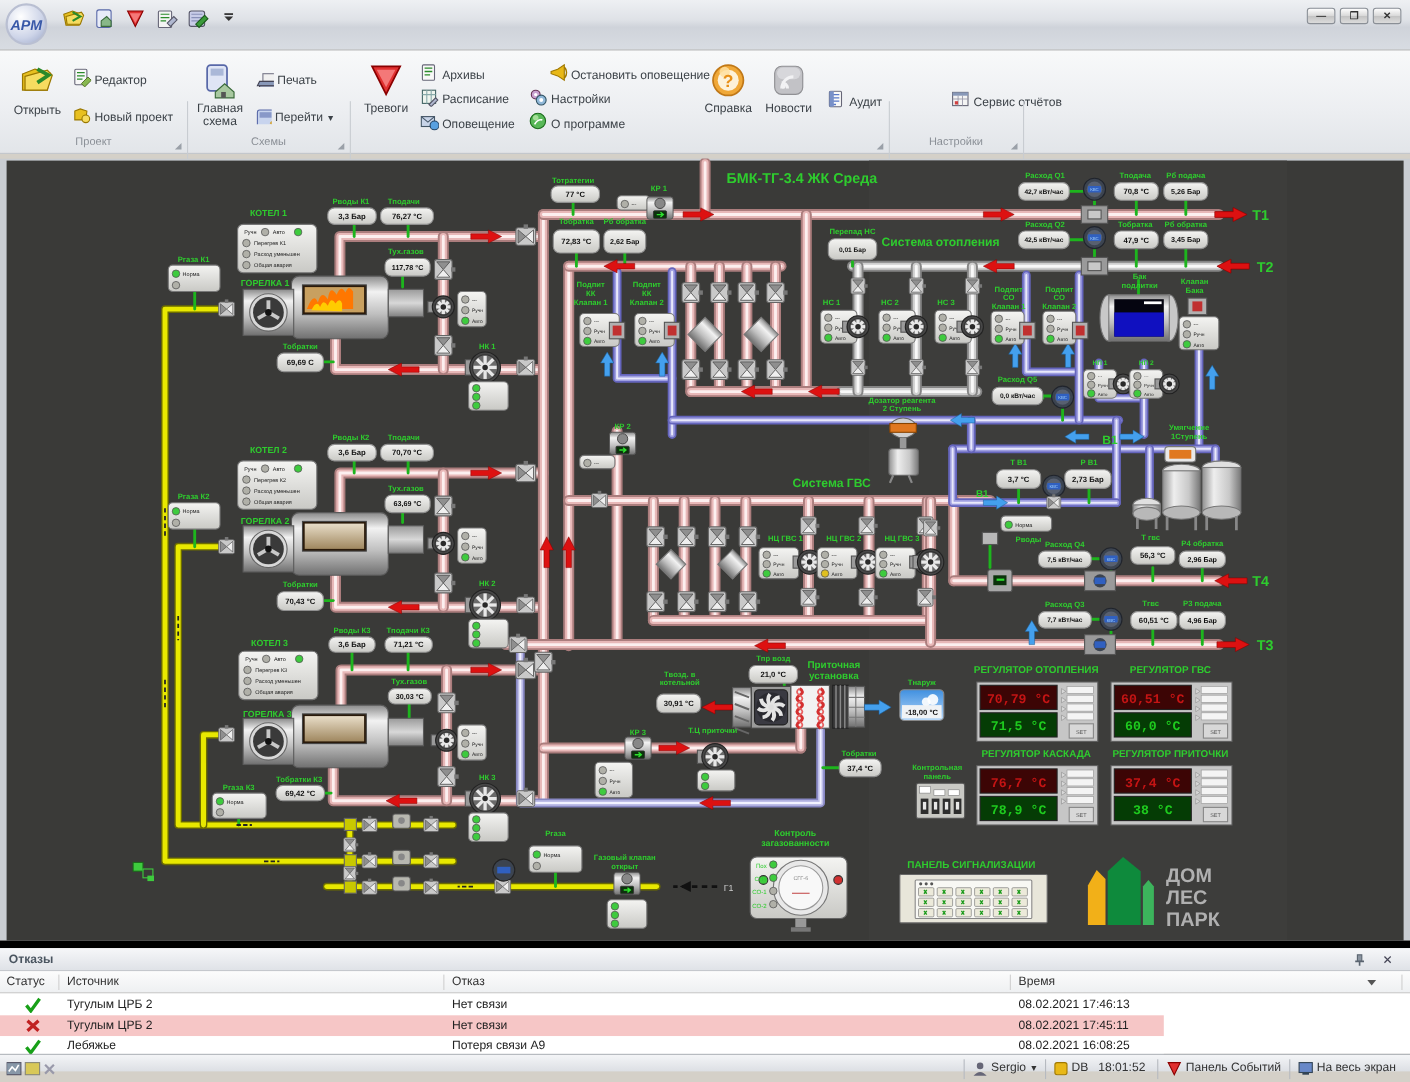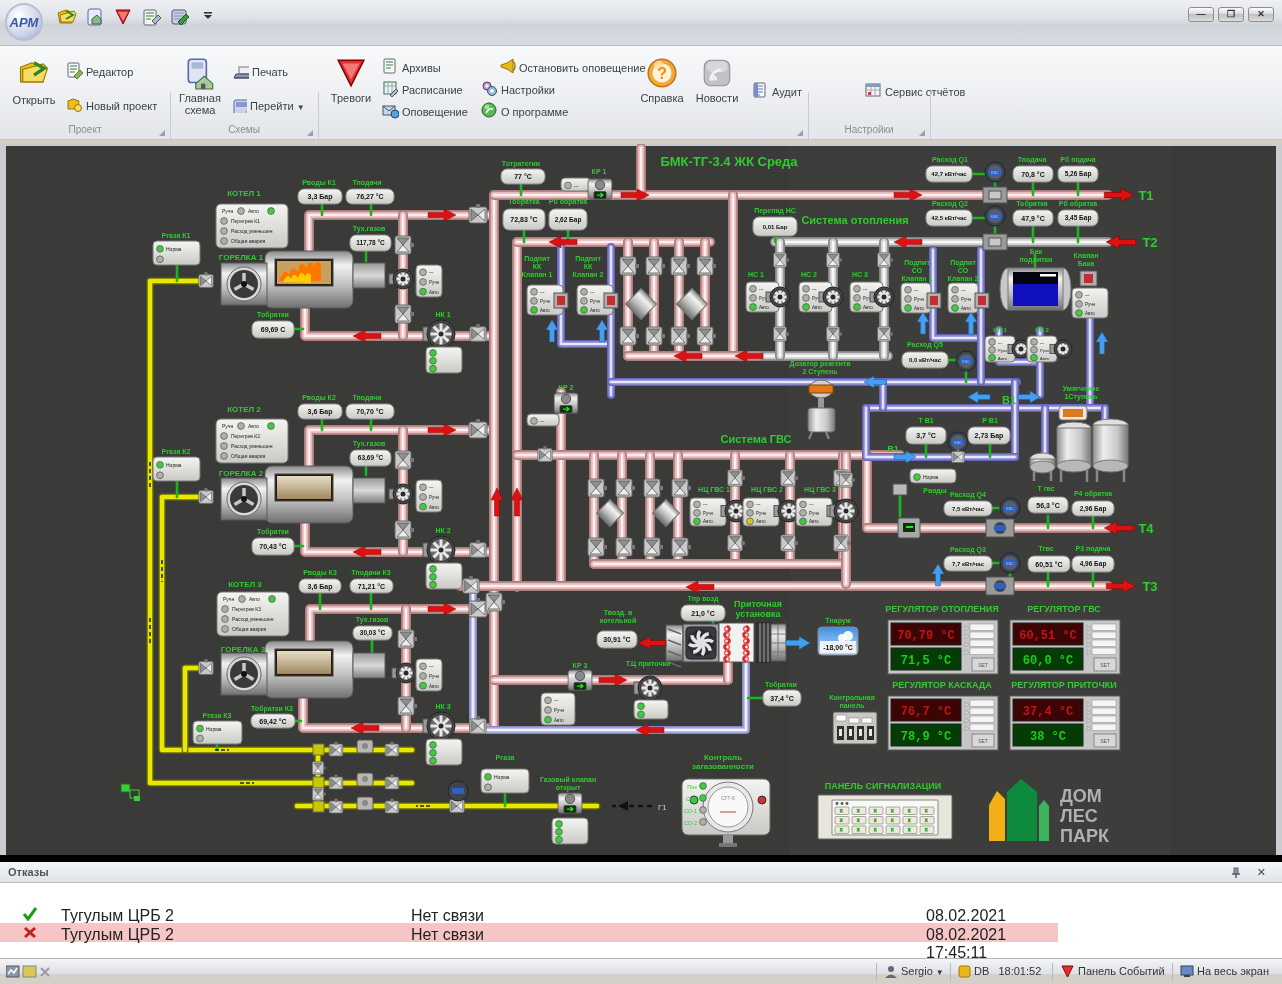--- a/index.html
+++ b/index.html
@@ -9,21 +9,21 @@
 .rsep{position:absolute;top:48px;width:1px;height:90px;background:#c8ccd1}
 .rlabel{position:absolute;top:122px;font-size:10px;color:#8a8f96;text-align:center}
 .bigbtn{position:absolute;text-align:center;font-size:11px;color:#3c4248}
 .smbtn{position:absolute;font-size:11px;color:#3c4248;white-space:nowrap}
 .smbtn svg{vertical-align:-3px;margin-right:3px}
 #scheme{position:absolute;left:0;top:144px;width:1219px;height:711px}
 #faults{position:absolute;left:0;top:855px;width:1282px;height:103px;background:#fff;border-top:7px solid #000000}
 #fhead{position:absolute;left:0;top:0;width:1282px;height:21px;background:linear-gradient(#f6f7f9,#dfe2e7);border-bottom:1px solid #b8bcc2;font-size:11px;font-weight:bold;color:#4a5560;padding:4px 0 0 8px}
 #thead{position:absolute;left:0;top:21px;width:1282px;height:20px;background:linear-gradient(#fcfcfc,#eef0f2);border-bottom:1px solid #c8c8c8;font-size:11px;color:#333}
 .th{position:absolute;top:3px;border-right:1px solid #d0d0d0;height:14px;padding-left:6px}
-.frow{position:absolute;width:1058px;height:19px;font-size:16px;color:#222}
+.frow{position:absolute;width:1058px;height:19px;font-size:11px;color:#222}
 .fcell{position:absolute;top:3px}
 #statusbar{position:absolute;left:0;top:958px;width:1282px;height:16px;background:linear-gradient(#f4f5f7,#dcdfe4);border-top:1px solid #b0b4ba;font-size:11px;color:#333}
 .ssep{position:absolute;top:4px;width:1px;height:18px;background:#b6bac0}
 .sitem{position:absolute;top:6px;white-space:nowrap}
 </style></head><body>
 <div id="titlebar">
  <div style="position:absolute;left:5px;top:3px;width:38px;height:38px;border-radius:50%;background:radial-gradient(circle at 35% 30%,#ffffff,#cdd4e8 60%,#9aa6c8);border:2px solid #b9bfd2;text-align:center;font-size:13px;font-weight:bold;color:#3858a8;line-height:36px;font-style:italic">АРМ</div>
  <svg style="position:absolute;left:52px;top:5px" width="160" height="24">
   <path d="M6,8 l8,-3 l8,3 l-2,10 l-12,0 z" fill="#e8c020" stroke="#9a7800"></path>
       <path d="M8,10 l14,-4 l2,3 l-3,8 l-12,0 z" fill="#f6dc60" stroke="#9a7800"></path>
@@ -1729,35 +1729,50 @@
       <text x="1060" y="842" font-size="18" font-weight="bold" fill="#b0b0b0" font-family="Liberation Sans,sans-serif">ПАРК</text>
     </svg></div>
 <div id="faults">
  <div id="fhead">Отказы
    <svg style="position:absolute;right:40px;top:5px" width="12" height="12">
         <rect x="4" y="1" width="4" height="6" fill="#8a94a0" stroke="#5a6470"></rect>
         <path d="M2,7 l8,0 M6,7 l0,4" stroke="#5a6470" stroke-width="1.5"></path>
       </svg>
    <span style="position:absolute;right:16px;top:4px;font-weight:normal;color:#445">✕</span>
  </div>
+ <div id="thead">
+  <div class="th" style="left:0;width:54px">Статус</div>
+  <div class="th" style="left:55px;width:349px">Источник</div>
+  <div class="th" style="left:405px;width:514px">Отказ</div>
+  <div class="th" style="left:920px;width:355px">Время</div>
+  <div style="position:absolute;left:1243px;top:8px;width:0;height:0;border-left:4px solid transparent;border-right:4px solid transparent;border-top:5px solid #555"></div>
+ </div>
  <div class="frow" style="top:42px;background:#fff">
    <svg class="fcell" style="left:22px;top:2px" width="16" height="15">
         <path d="M2,8 l4,5 l8,-11" stroke="#18a018" stroke-width="3" fill="none"></path>
       </svg>
    <div class="fcell" style="left:61px">Тугулым ЦРБ 2</div>
       <div class="fcell" style="left:411px">Нет связи</div>
       <div class="fcell" style="left:926px">08.02.2021 17:46:13</div>
  </div>
  <div class="frow" style="top:61px;background:#f6c6c6">
    <svg class="fcell" style="left:22px;top:2px" width="16" height="15">
         <path d="M3,3 l10,9 M13,3 l-10,9" stroke="#c02020" stroke-width="3" fill="none"></path>
       </svg>
    <div class="fcell" style="left:61px">Тугулым ЦРБ 2</div>
       <div class="fcell" style="left:411px">Нет связи</div>
       <div class="fcell" style="left:926px">08.02.2021 17:45:11</div>
+ </div>
+ <div class="frow" style="top:80px;background:#fff">
+   <svg class="fcell" style="left:22px;top:2px" width="16" height="15">
+        <path d="M2,8 l4,5 l8,-11" stroke="#18a018" stroke-width="3" fill="none"></path>
+      </svg>
+   <div class="fcell" style="left:61px">Лебяжье</div>
+      <div class="fcell" style="left:411px">Потеря связи А9</div>
+      <div class="fcell" style="left:926px">08.02.2021 16:08:25</div>
  </div>
 </div>
 <div id="statusbar">
  <svg class="sitem" style="left:6px;top:5px" width="50" height="16">
       <rect x="0" y="2" width="13" height="11" fill="#8898a8" stroke="#556"></rect>
       <path d="M2,10 l3,-4 l3,3 l3,-5" stroke="#fff" stroke-width="1.5" fill="none"></path>
       <rect x="17" y="2" width="13" height="11" fill="#d8c858" stroke="#887"></rect>
       <path d="M35,4 l8,8 m0,-8 l-8,8" stroke="#99a" stroke-width="2"></path>
     </svg>
  <div class="ssep" style="left:876px"></div>

